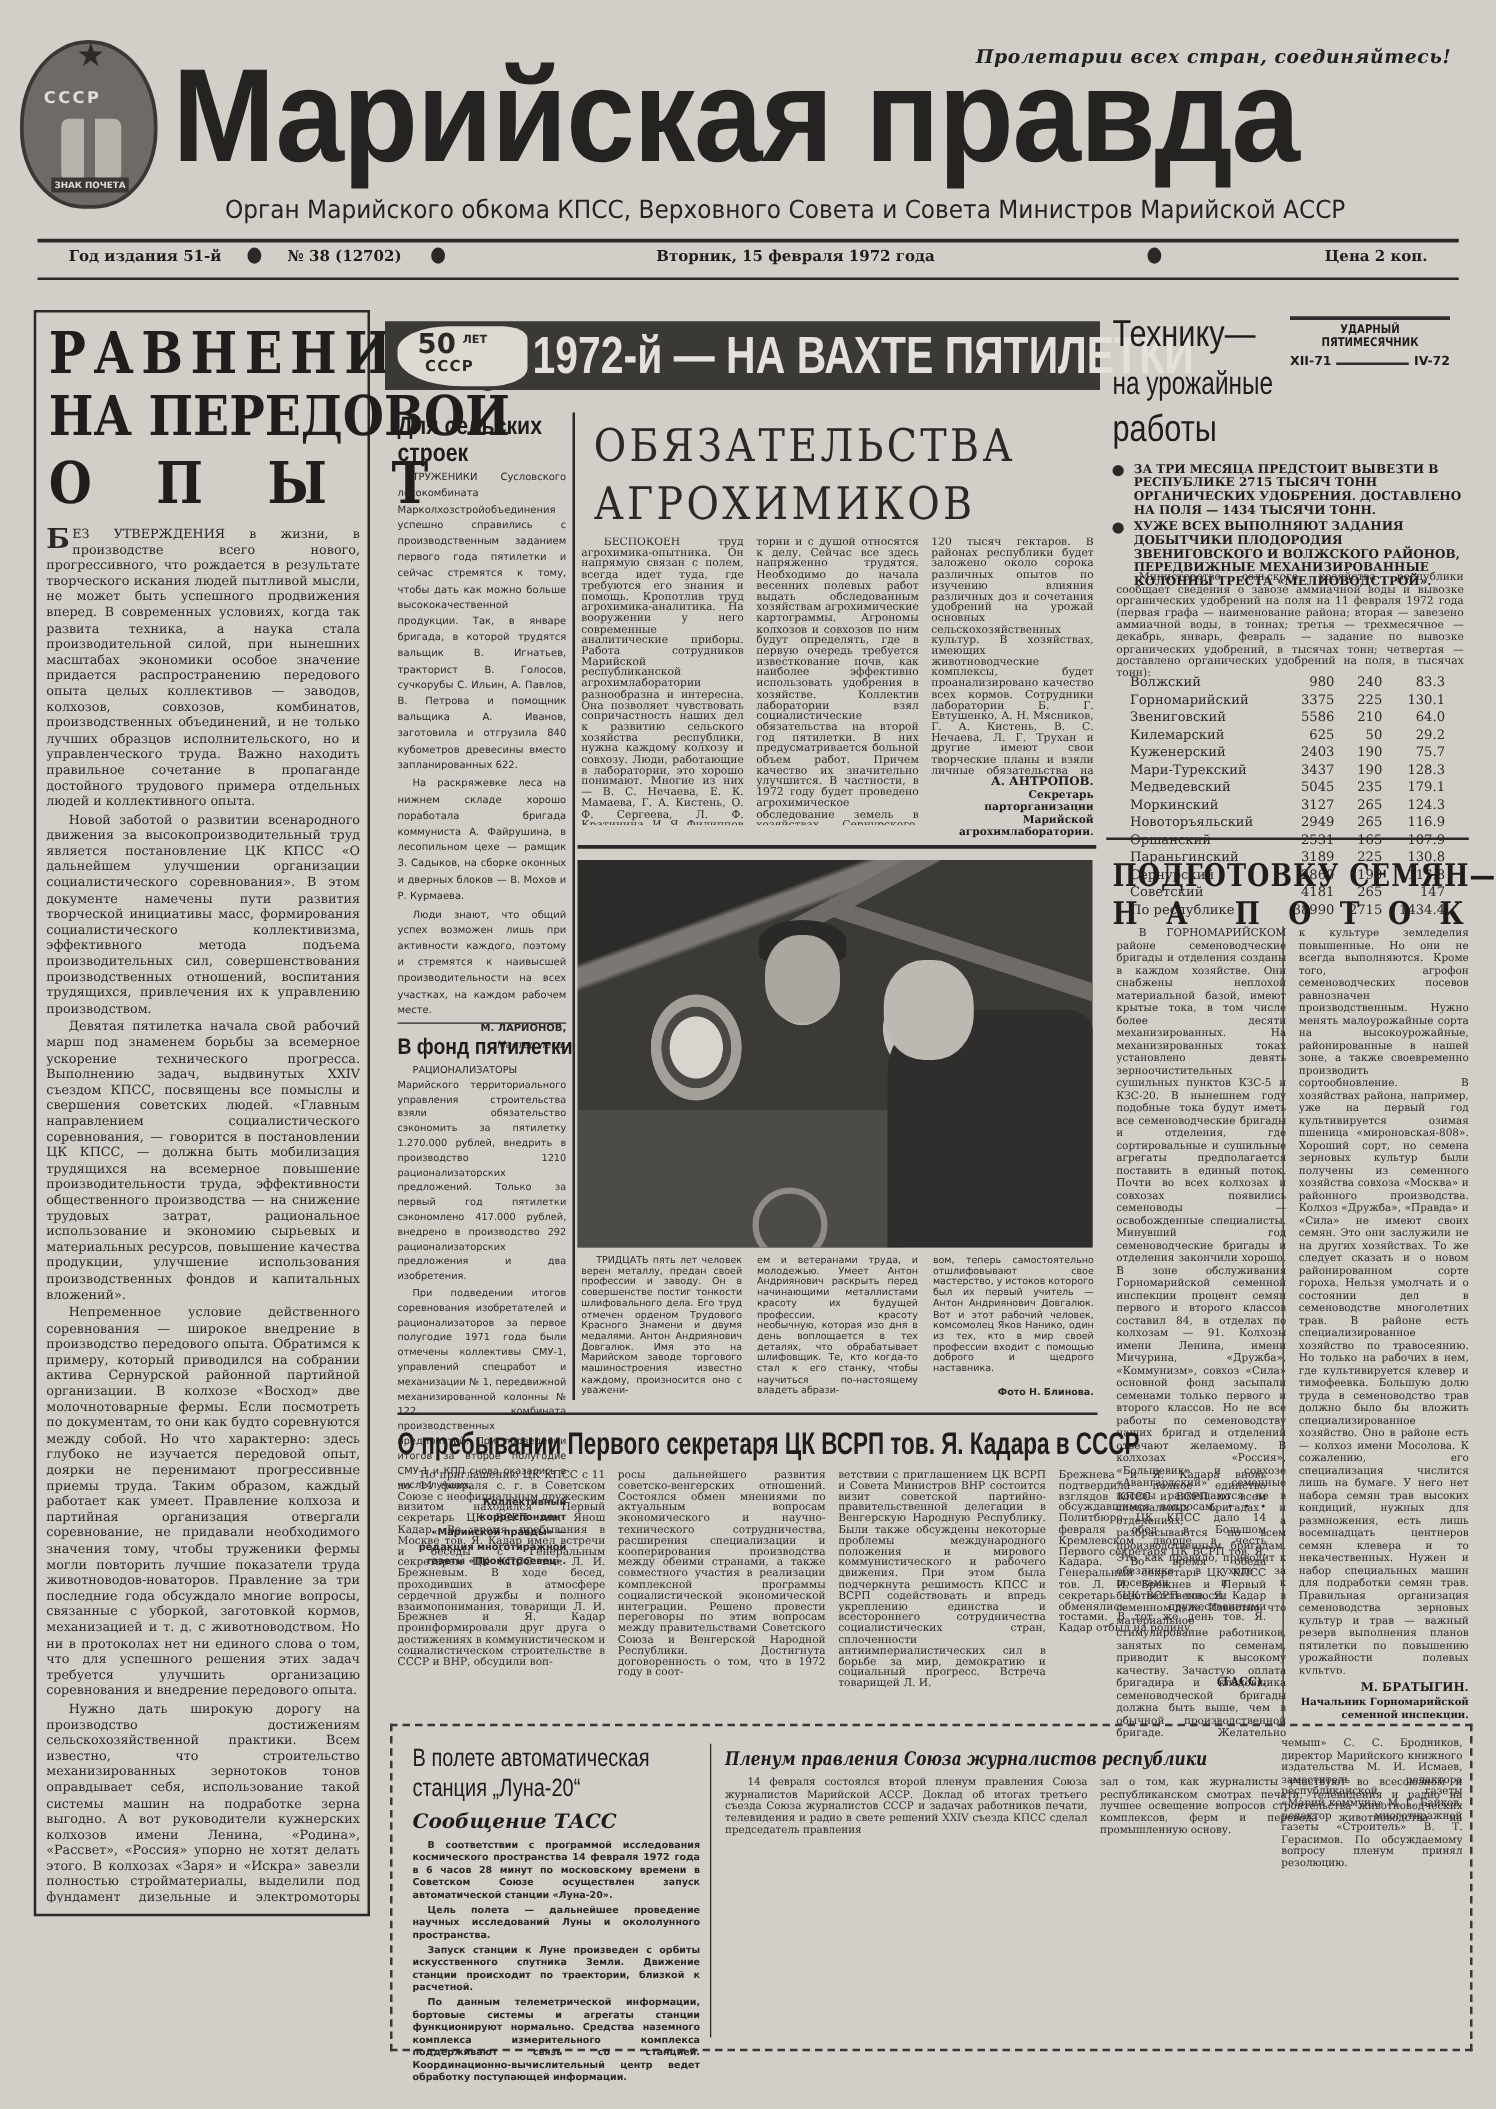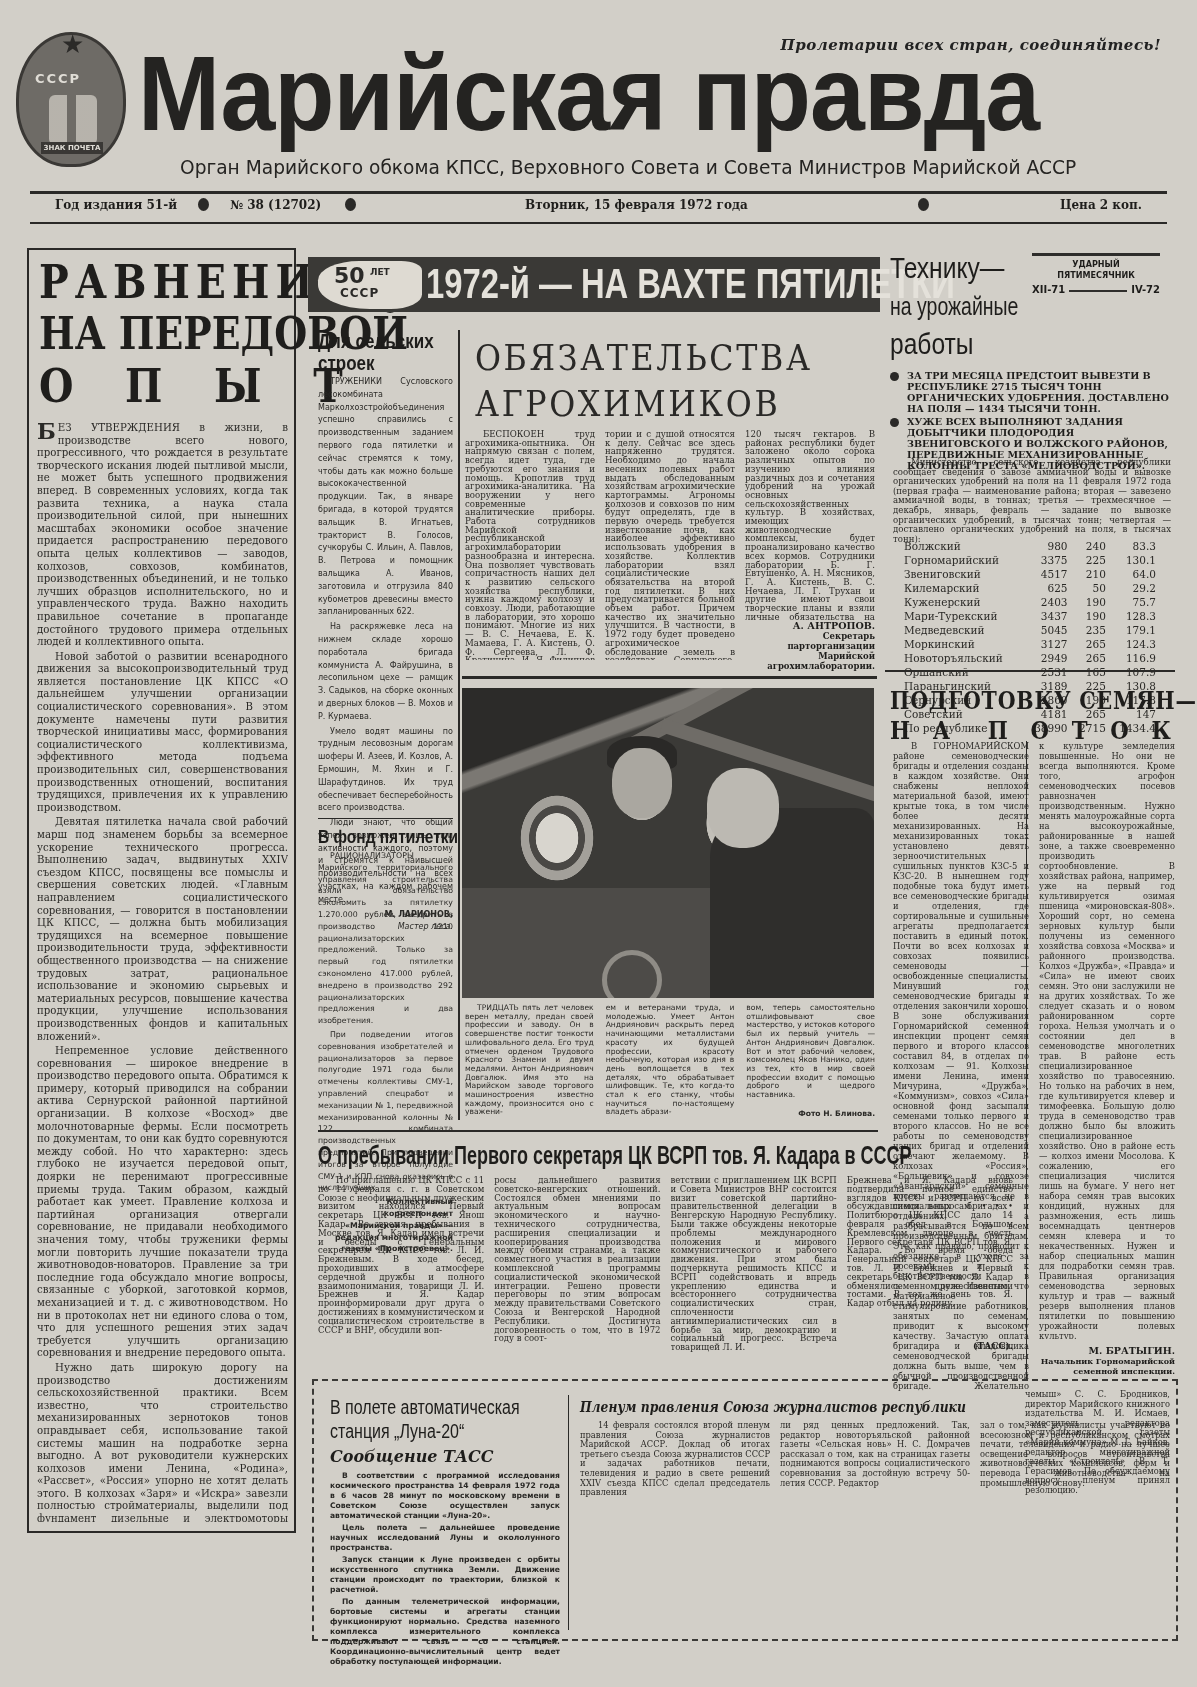--- a/index.html
+++ b/index.html
@@ -115,21 +115,20 @@
     <span class="sssr">СССР</span>
     <span class="btext">1972-й — НА ВАХТЕ ПЯТИЛЕТКИ</span>
   </div>
 
   <div style="position:absolute;left:318px;top:330px;width:135px">
     <div class="sans-cond" style="font-size:20px;line-height:22px;transform:scaleX(.85)">Для сельских</div>
     <div class="sans-cond" style="font-size:20px;line-height:22px;transform:scaleX(.85)">строек</div>
     <div class="small-sans" style="margin-top:2px;font-size:8px;line-height:12.8px">
       <p>ТРУЖЕНИКИ Сусловского лесокомбината Марколхозстройобъединения успешно справились с производственным заданием первого года пятилетки и сейчас стремятся к тому, чтобы дать как можно больше высококачественной продукции. Так, в январе бригада, в которой трудятся вальщик В. Игнатьев, тракторист В. Голосов, сучкорубы С. Ильин, А. Павлов, В. Петрова и помощник вальщика А. Иванов, заготовила и отгрузила 840 кубометров древесины вместо запланированных 622.</p>
       <p>На раскряжевке леса на нижнем складе хорошо поработала бригада коммуниста А. Файрушина, в лесопильном цехе — рамщик З. Садыков, на сборке оконных и дверных блоков — В. Мохов и Р. Курмаева.</p>
-      <p>Умело водят машины по трудным лесовозным дорогам шоферы И. Азеев, И. Козлов, А. Ермошин, М. Яхин и Г. Шарафутдинов. Их труд обеспечивает бесперебойность всего производства.</p>
       <p>Люди знают, что общий успех возможен лишь при активности каждого, поэтому и стремятся к наивысшей производительности на всех участках, на каждом рабочем месте.</p>
       <div class="sign">М. ЛАРИОНОВ,</div>
       <div class="sign" style="font-weight:normal;font-style:italic">Мастер леса.</div>
     </div>
   </div>
   <div class="vline" style="left:458px;top:330px;height:790px"></div>
   <div class="hline" style="left:318px;top:818px;width:135px;height:1px"></div>
 
   <div style="position:absolute;left:318px;top:826px;width:135px">
     <div class="sans-cond" style="font-size:18px;line-height:22px;transform:scaleX(.86)">В фонд пятилетки</div>
@@ -225,21 +224,21 @@
           <td class="n">83.3</td>
         </tr>
         <tr>
           <td>Горномарийский</td>
           <td class="n">3375</td>
           <td class="n">225</td>
           <td class="n">130.1</td>
         </tr>
         <tr>
           <td>Звениговский</td>
-          <td class="n">4517</td>
+          <td class="n">5586</td>
           <td class="n">210</td>
           <td class="n">64.0</td>
         </tr>
         <tr>
           <td>Килемарский</td>
           <td class="n">625</td>
           <td class="n">50</td>
           <td class="n">29.2</td>
         </tr>
         <tr>
@@ -360,23 +359,20 @@
   </div>
   <div class="vline" style="left:568px;top:1395px;height:235px;width:1px"></div>
 
   <div style="position:absolute;left:580px;top:1395px;width:590px">
     <div style="font:italic bold 15px/24px 'DejaVu Serif',serif;white-space:nowrap;transform:scaleX(.82);transform-origin:left top">Пленум правления Союза журналистов республики</div>
     <div style="display:flex;gap:10px;margin-top:2px">
       <div class="col-text" style="flex:1;font-size:8.3px;line-height:9.6px;height:210px;overflow:hidden">
           <p>14 февраля состоялся второй пленум правления Союза журналистов Марийской АССР. Доклад об итогах третьего съезда Союза журналистов СССР и задачах работников печати, телевидения и радио в свете решений XXIV съезда КПСС сделал председатель правления</p>
         </div>
       <div class="col-text" style="flex:1;font-size:8.3px;line-height:9.6px;height:210px;overflow:hidden">
-          <p style="text-indent:0">ли ряд ценных предложений. Так, редактор новоторъяльской районной газеты «Сельская новь» Н. С. Домрачев рассказал о том, как на страницах газеты поднимаются вопросы социалистического соревнования за достойную встречу 50-летия СССР. Редактор</p>
-        </div>
-      <div class="col-text" style="flex:1;font-size:8.3px;line-height:9.6px;height:210px;overflow:hidden">
           <p style="text-indent:0">зал о том, как журналисты участвуют во всесоюзном и республиканском смотрах печати, телевидения и радио на лучшее освещение вопросов строительства животноводческих комплексов, ферм и перевода животноводства на промышленную основу.</p>
         </div>
     </div>
   </div>
   <div class="col-text" style="position:absolute;left:1025px;top:1390px;width:145px;font-size:8.3px;line-height:9.6px;height:240px;overflow:hidden">
       <p style="text-indent:0">чемыш» С. С. Бродников, директор Марийского книжного издательства М. И. Исмаев, заместитель редактора республиканской газеты «Марий коммуна» М. Г. Байков, редактор многотиражной газеты «Строитель» В. Т. Герасимов. По обсуждаемому вопросу пленум принял резолюцию.</p>
     </div>
 
 </div>
 

